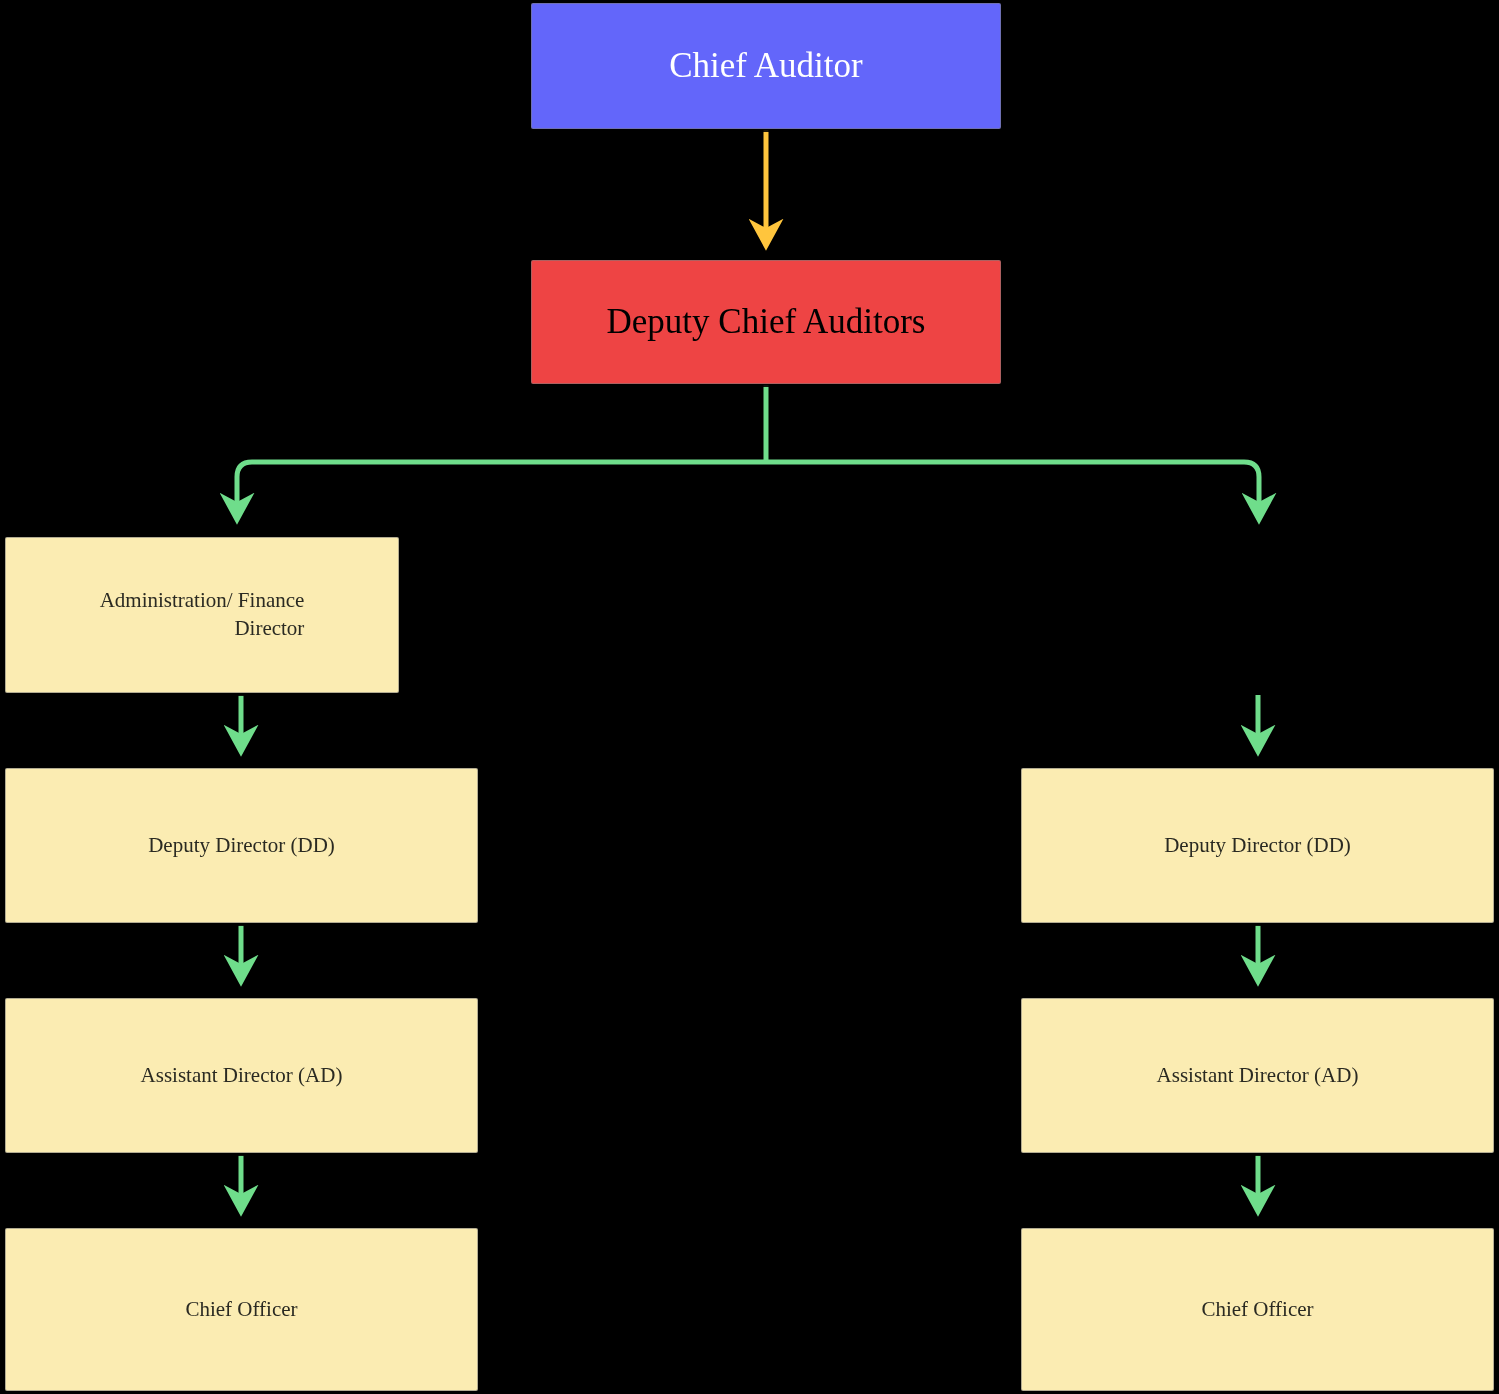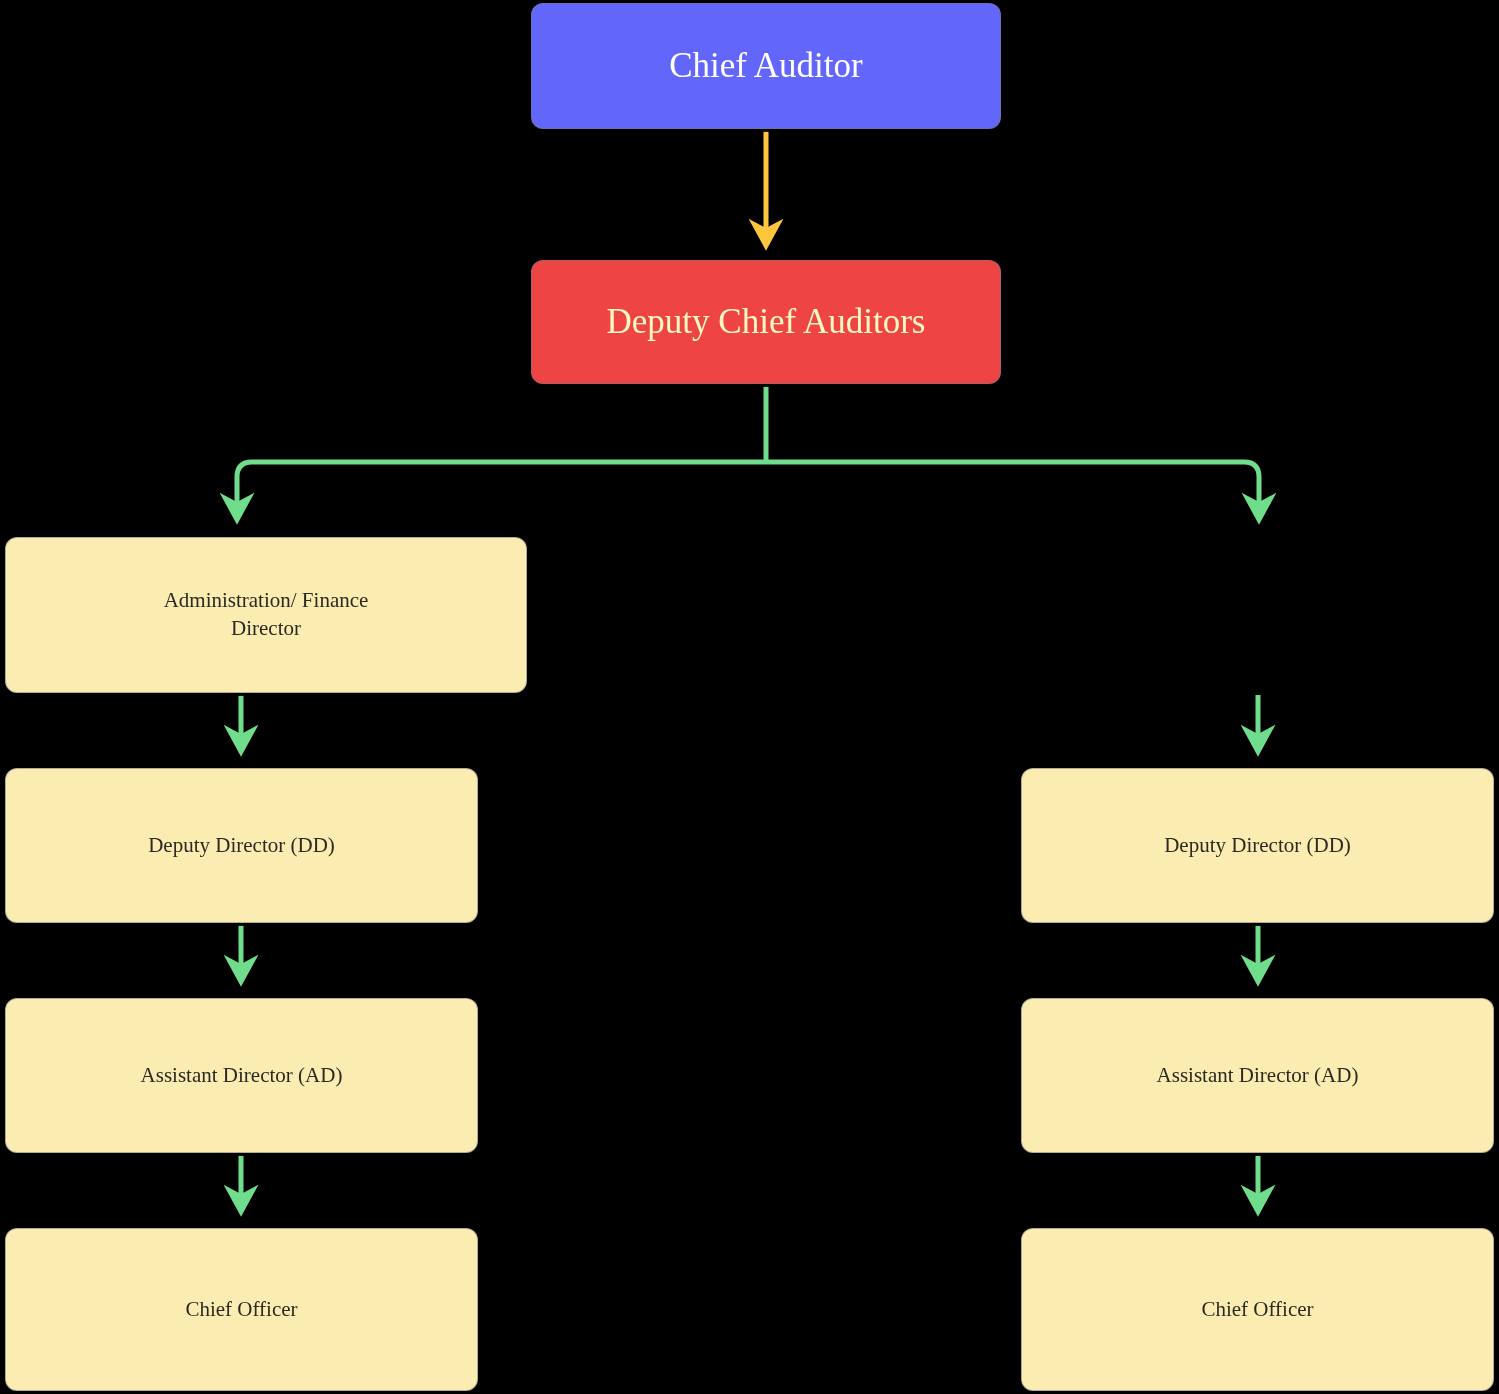--- a/index.html
+++ b/index.html
@@ -19,42 +19,42 @@
     position: absolute;
     left: 0;
     top: 0;
     width: 1499px;
     height: 1394px;
     pointer-events: none;
   }
   .node {
     position: absolute;
     box-sizing: border-box;
-    border-radius: 12px;
+    border-radius: 2px;
     border: 1px solid rgba(120,120,120,0.55);
     display: flex;
     align-items: center;
     justify-content: center;
     text-align: center;
     line-height: 1.32;
     box-shadow: 2px 3px 0px rgba(0,0,0,0.9);
   }
   .node-label {
     display: block;
     padding: 0 14px;
     white-space: pre-line;
   }
   .node.root {
     background: #6366FA;
     color: #ffffff;
     font-size: 35px;
   }
   .node.level2 {
     background: #EE4444;
-    color: #fef9c3;
+    color: #000000;
     font-size: 35px;
   }
   .node.leaf {
     background: #FBECB2;
     color: #2a2a22;
     font-size: 21px;
   }
 </style>
 </head>
 <body>
@@ -89,21 +89,21 @@
   </svg>
 
   <div class="node root" style="left:531px; top:3px; width:470px; height:126px;">
     <span class="node-label">Chief Auditor</span>
   </div>
 
   <div class="node level2" style="left:531px; top:260px; width:470px; height:124px;">
     <span class="node-label">Deputy Chief Auditors</span>
   </div>
 
-  <div class="node leaf" style="left:5px; top:537px; width:522px; height:156px;">
+  <div class="node leaf" style="left:5px; top:537px; width:394px; height:156px;text-align:right;">
     <span class="node-label">Administration/ Finance
 Director</span>
   </div>
 
 
   <div class="node leaf" style="left:5px; top:768px; width:473px; height:155px;">
     <span class="node-label">Deputy Director (DD)</span>
   </div>
 
   <div class="node leaf" style="left:1021px; top:768px; width:473px; height:155px;">

